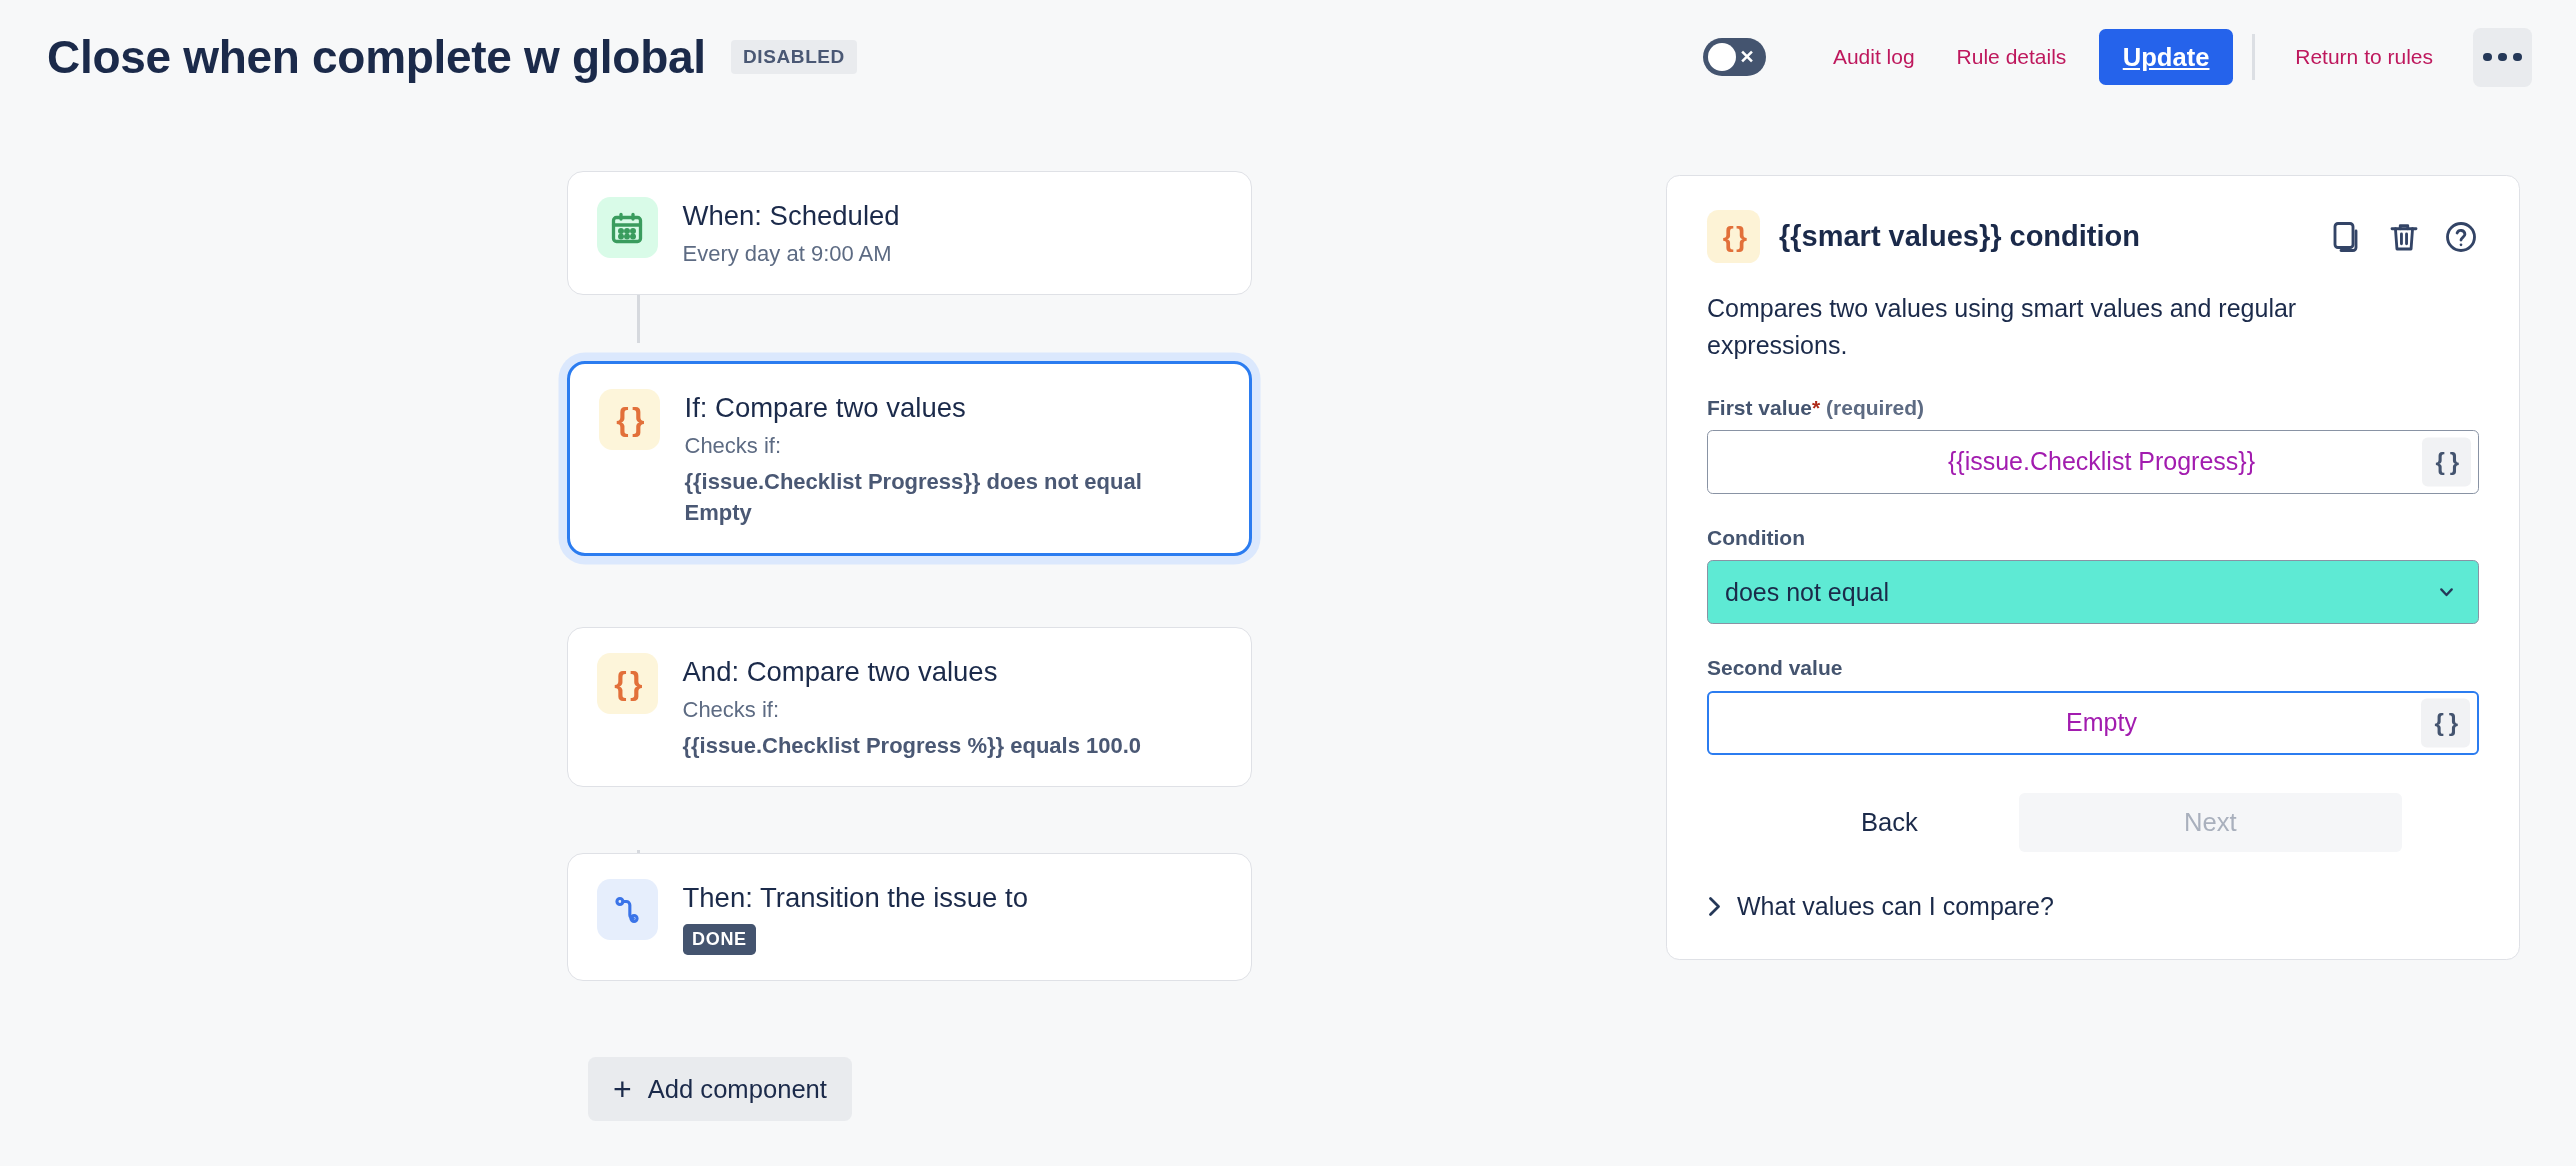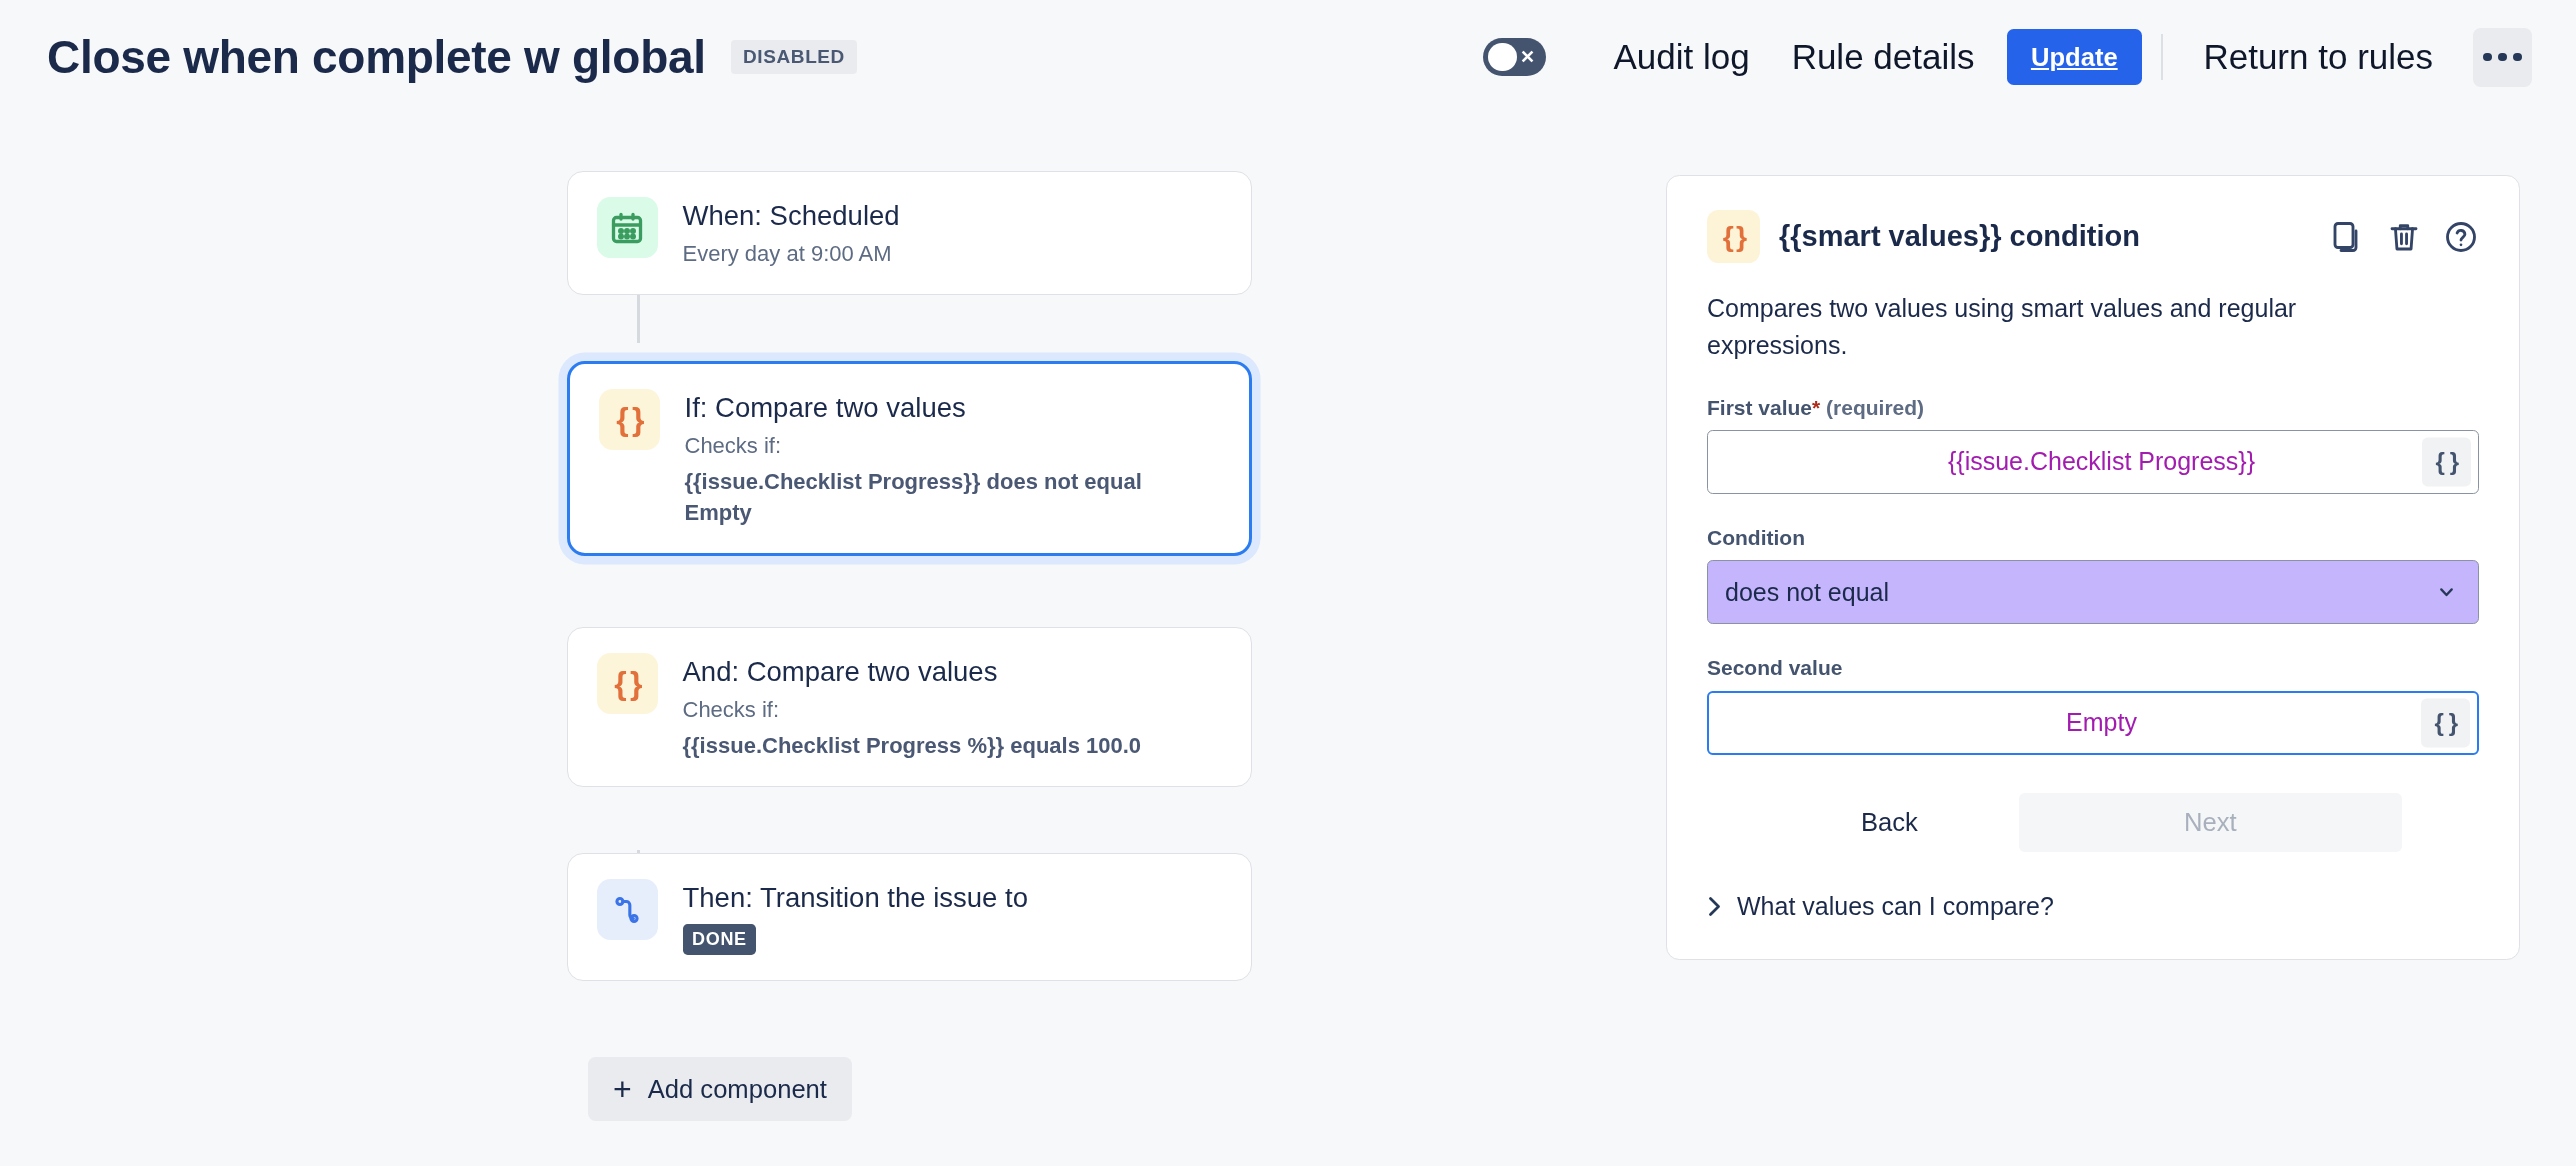--- a/index.html
+++ b/index.html
@@ -36,21 +36,21 @@
     margin-right: 46px; cursor: pointer;
   }
   .toggle .knob {
     width: 28.5px; height: 28.5px; border-radius: 50%; background: #fff; margin-left: 4.7px;
   }
   .toggle .x {
     position: absolute; right: 11.4px; top: 50%; transform: translateY(-50%);
     color: #fff; font-size: 18px; font-weight: 700; line-height: 1;
   }
   .hdr-link {
-    font-size: 35px; color: #0f172a; padding: 13.3px 21px; border-radius: 5.7px;
+    font-size: 21px; color: #be185d; padding: 13.3px 21px; border-radius: 5.7px;
     cursor: pointer; white-space: nowrap;
   }
   .hdr-btn-primary {
     background: #2563eb; color: #fff; font-size: 25.6px; font-weight: 700;
     padding: 13.3px 24px; border-radius: 6.6px; border: none; cursor: pointer;
     white-space: nowrap; margin: 0 7.6px 0 11.4px; font-family: inherit; text-decoration: underline;
   }
   .hdr-divider { width: 2.8px; height: 46px; background: #dcdfe4; margin: 0 19px 0 11.4px; }
   .more-btn {
     width: 59px; height: 59px; border-radius: 7.6px; background: #e9ebee;
@@ -130,21 +130,21 @@
     white-space: nowrap; overflow: hidden; text-align: center;
   }
   .brace-btn {
     position: absolute; right: 6.6px; top: 50%; transform: translateY(-50%);
     width: 49px; height: 49px; border-radius: 5.7px; background: #f1f2f4;
     display: flex; align-items: center; justify-content: center; cursor: pointer;
     font-size: 24px; font-weight: 700; color: #44546f; letter-spacing: -0.9px;
   }
   .select-wrap {
     position: relative; width: 772px; height: 64px; border: 1.9px solid #8993a4;
-    border-radius: 5.7px; background: #c4b5fd; display: flex; align-items: center;
+    border-radius: 5.7px; background: #5eead4; display: flex; align-items: center;
   }
   .select-text { font-size: 25px; color: #1b2a4a; padding-left: 17px; }
   .chevron {
     position: absolute; right: 21px; top: 50%; transform: translateY(-50%);
     width: 21px; height: 21px;
   }
   .panel-actions { display: flex; align-items: center; margin-top: 38px; }
   .btn-back {
     font-size: 25.6px; color: #1b2a4a; background: none; border: none; cursor: pointer;
     padding: 15px 38px; border-radius: 5.7px; font-family: inherit; margin-left: 116px;

